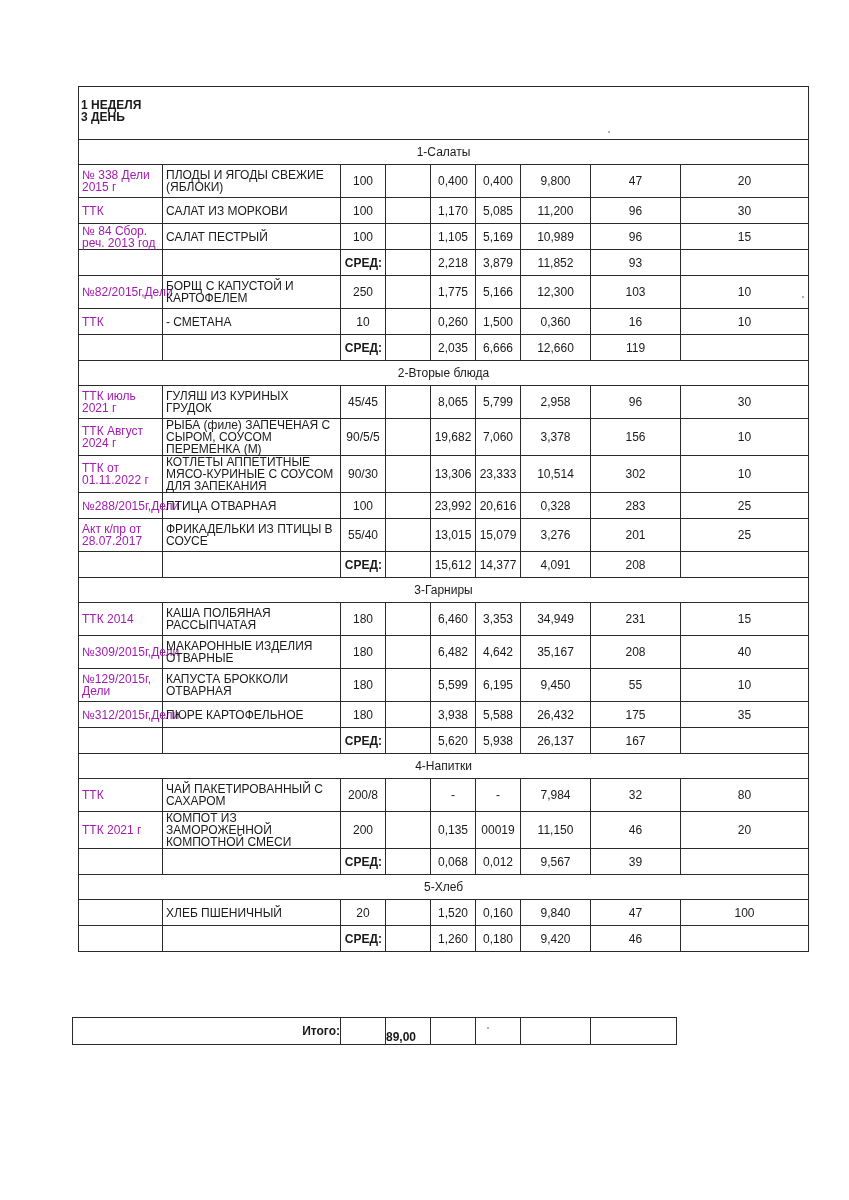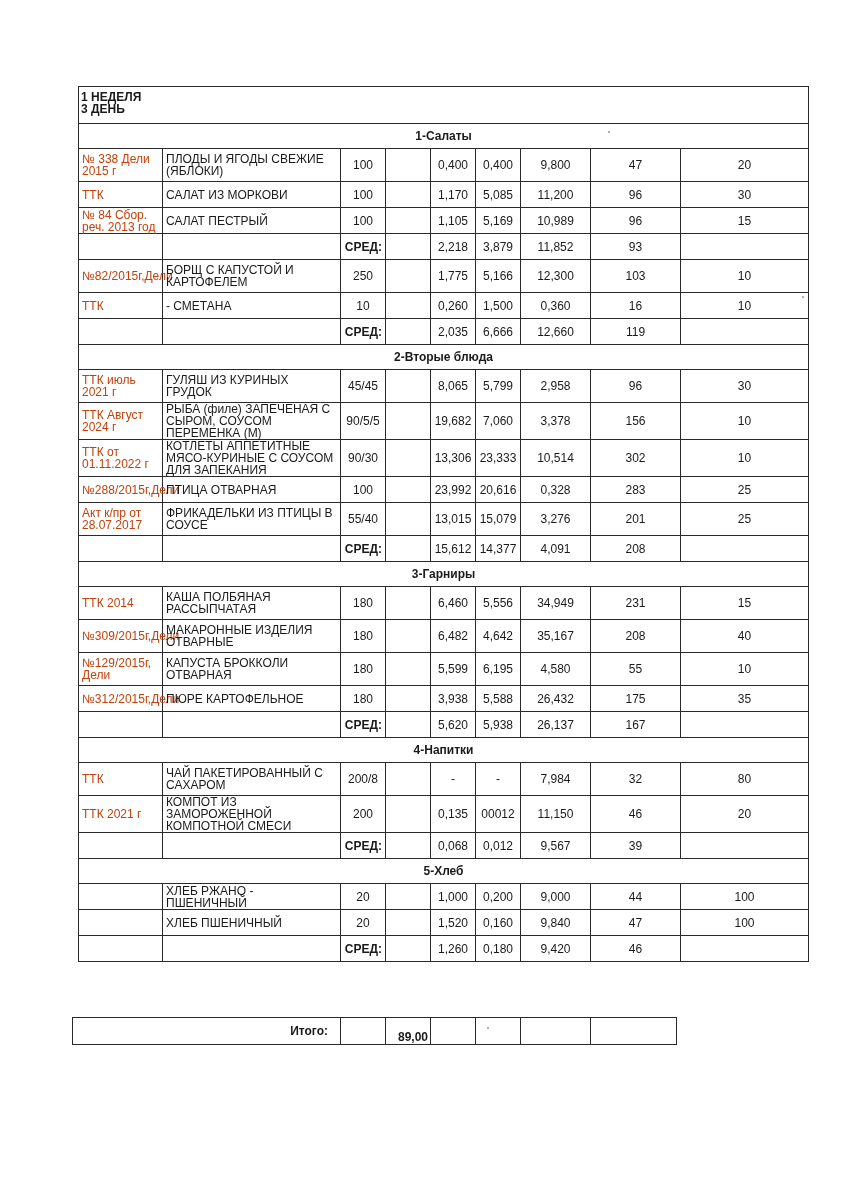--- a/index.html
+++ b/index.html
@@ -1,32 +1,32 @@
 <!DOCTYPE html>
 <html><head>
 <meta charset="utf-8">
 <style>
   html, body { margin: 0; padding: 0; background: #ffffff; }
   body { width: 849px; height: 1200px; position: relative; font-family: "Liberation Sans", sans-serif; color: #1a1a1a; overflow: hidden; }
   .sheet { position: absolute; left: 78px; top: 86px; width: 730px; }
   table.menu { border-collapse: collapse; width: 730px; table-layout: fixed; }
   table.menu td { border: 1px solid #2a2a2a; padding: 0 3px; vertical-align: middle; font-size: 12px; line-height: 12px; }
-  .hdr-cell { font-weight: bold; font-size: 13px; line-height: 14px; padding: 4px 2px !important; height: 28px; vertical-align: top !important; }
+  .hdr-cell { font-weight: bold; font-size: 13px; line-height: 14px; padding: 12px 2px !important; height: 28px; vertical-align: top !important; }
   .hdr-cell .line2 { }
-  .section td { height: 24px; text-align: center; font-weight: bold; font-size: 12.5px; }
+  .section td { height: 24px; text-align: center; font-weight: normal; font-size: 12.5px; }
   .row td { height: 25px; }
   .row.tall td { height: 32px; }
   .row.xtall td { height: 36px; }
-  .ref { font-size: 8.5px; line-height: 10px; color: #c2410c; }
+  .ref { font-size: 8.5px; line-height: 10px; color: #a21caf; }
   .dish { font-size: 12px; line-height: 12px; }
   .num { text-align: center; font-size: 12px; }
   .sred-label { text-align: right; font-weight: bold; font-size: 12px; }
   .total-wrap { position: absolute; left: 72px; width: 604px; }
   table.total { border-collapse: collapse; table-layout: fixed; width: 604px; }
-  table.total td { border: 1px solid #2a2a2a; height: 26px; font-size: 12px; padding: 0 12px; }
+  table.total td { border: 1px solid #2a2a2a; height: 26px; font-size: 12px; padding: 0 0; }
   .itogo-label { text-align: right; font-weight: bold; }
   .itogo-val { font-weight: bold; vertical-align: bottom; }
   .speck { position: absolute; width: 2px; height: 2px; background: #999; border-radius: 1px; }
 </style>
 </head>
 <body>
 
 <div class="sheet">
   <table class="menu" id="menu-table">
     <colgroup>
@@ -198,21 +198,21 @@
         </tr>
         <tr class="section">
           <td colspan="9">3-Гарниры</td>
         </tr>
         <tr class="row tall">
           <td class="ref">ТТК 2014</td>
           <td class="dish">КАША ПОЛБЯНАЯ РАССЫПЧАТАЯ</td>
           <td class="num">180</td>
           <td class="num"></td>
           <td class="num">6,460</td>
-          <td class="num">5,556</td>
+          <td class="num">3,353</td>
           <td class="num">34,949</td>
           <td class="num">231</td>
           <td class="num">15</td>
         </tr>
         <tr class="row tall">
           <td class="ref">№309/2015г,Дели</td>
           <td class="dish">МАКАРОННЫЕ ИЗДЕЛИЯ ОТВАРНЫЕ</td>
           <td class="num">180</td>
           <td class="num"></td>
           <td class="num">6,482</td>
@@ -221,21 +221,21 @@
           <td class="num">208</td>
           <td class="num">40</td>
         </tr>
         <tr class="row tall">
           <td class="ref">№129/2015г, Дели</td>
           <td class="dish">КАПУСТА БРОККОЛИ ОТВАРНАЯ</td>
           <td class="num">180</td>
           <td class="num"></td>
           <td class="num">5,599</td>
           <td class="num">6,195</td>
-          <td class="num">4,580</td>
+          <td class="num">9,450</td>
           <td class="num">55</td>
           <td class="num">10</td>
         </tr>
         <tr class="row">
           <td class="ref">№312/2015г,Дели</td>
           <td class="dish">ПЮРЕ КАРТОФЕЛЬНОЕ</td>
           <td class="num">180</td>
           <td class="num"></td>
           <td class="num">3,938</td>
           <td class="num">5,588</td>
@@ -267,49 +267,38 @@
           <td class="num">7,984</td>
           <td class="num">32</td>
           <td class="num">80</td>
         </tr>
         <tr class="row tall">
           <td class="ref">ТТК 2021 г</td>
           <td class="dish">КОМПОТ ИЗ ЗАМОРОЖЕННОЙ КОМПОТНОЙ СМЕСИ</td>
           <td class="num">200</td>
           <td class="num"></td>
           <td class="num">0,135</td>
-          <td class="num">00012</td>
+          <td class="num">00019</td>
           <td class="num">11,150</td>
           <td class="num">46</td>
           <td class="num">20</td>
         </tr>
         <tr class="row">
           <td></td>
           <td></td>
           <td class="sred-label">СРЕД:</td>
           <td></td>
           <td class="num">0,068</td>
           <td class="num">0,012</td>
           <td class="num">9,567</td>
           <td class="num">39</td>
           <td></td>
         </tr>
         <tr class="section">
           <td colspan="9">5-Хлеб</td>
-        </tr>
-        <tr class="row">
-          <td class="ref"></td>
-          <td class="dish">ХЛЕБ РЖАНО - ПШЕНИЧНЫЙ</td>
-          <td class="num">20</td>
-          <td class="num"></td>
-          <td class="num">1,000</td>
-          <td class="num">0,200</td>
-          <td class="num">9,000</td>
-          <td class="num">44</td>
-          <td class="num">100</td>
         </tr>
         <tr class="row">
           <td class="ref"></td>
           <td class="dish">ХЛЕБ ПШЕНИЧНЫЙ</td>
           <td class="num">20</td>
           <td class="num"></td>
           <td class="num">1,520</td>
           <td class="num">0,160</td>
           <td class="num">9,840</td>
           <td class="num">47</td>

